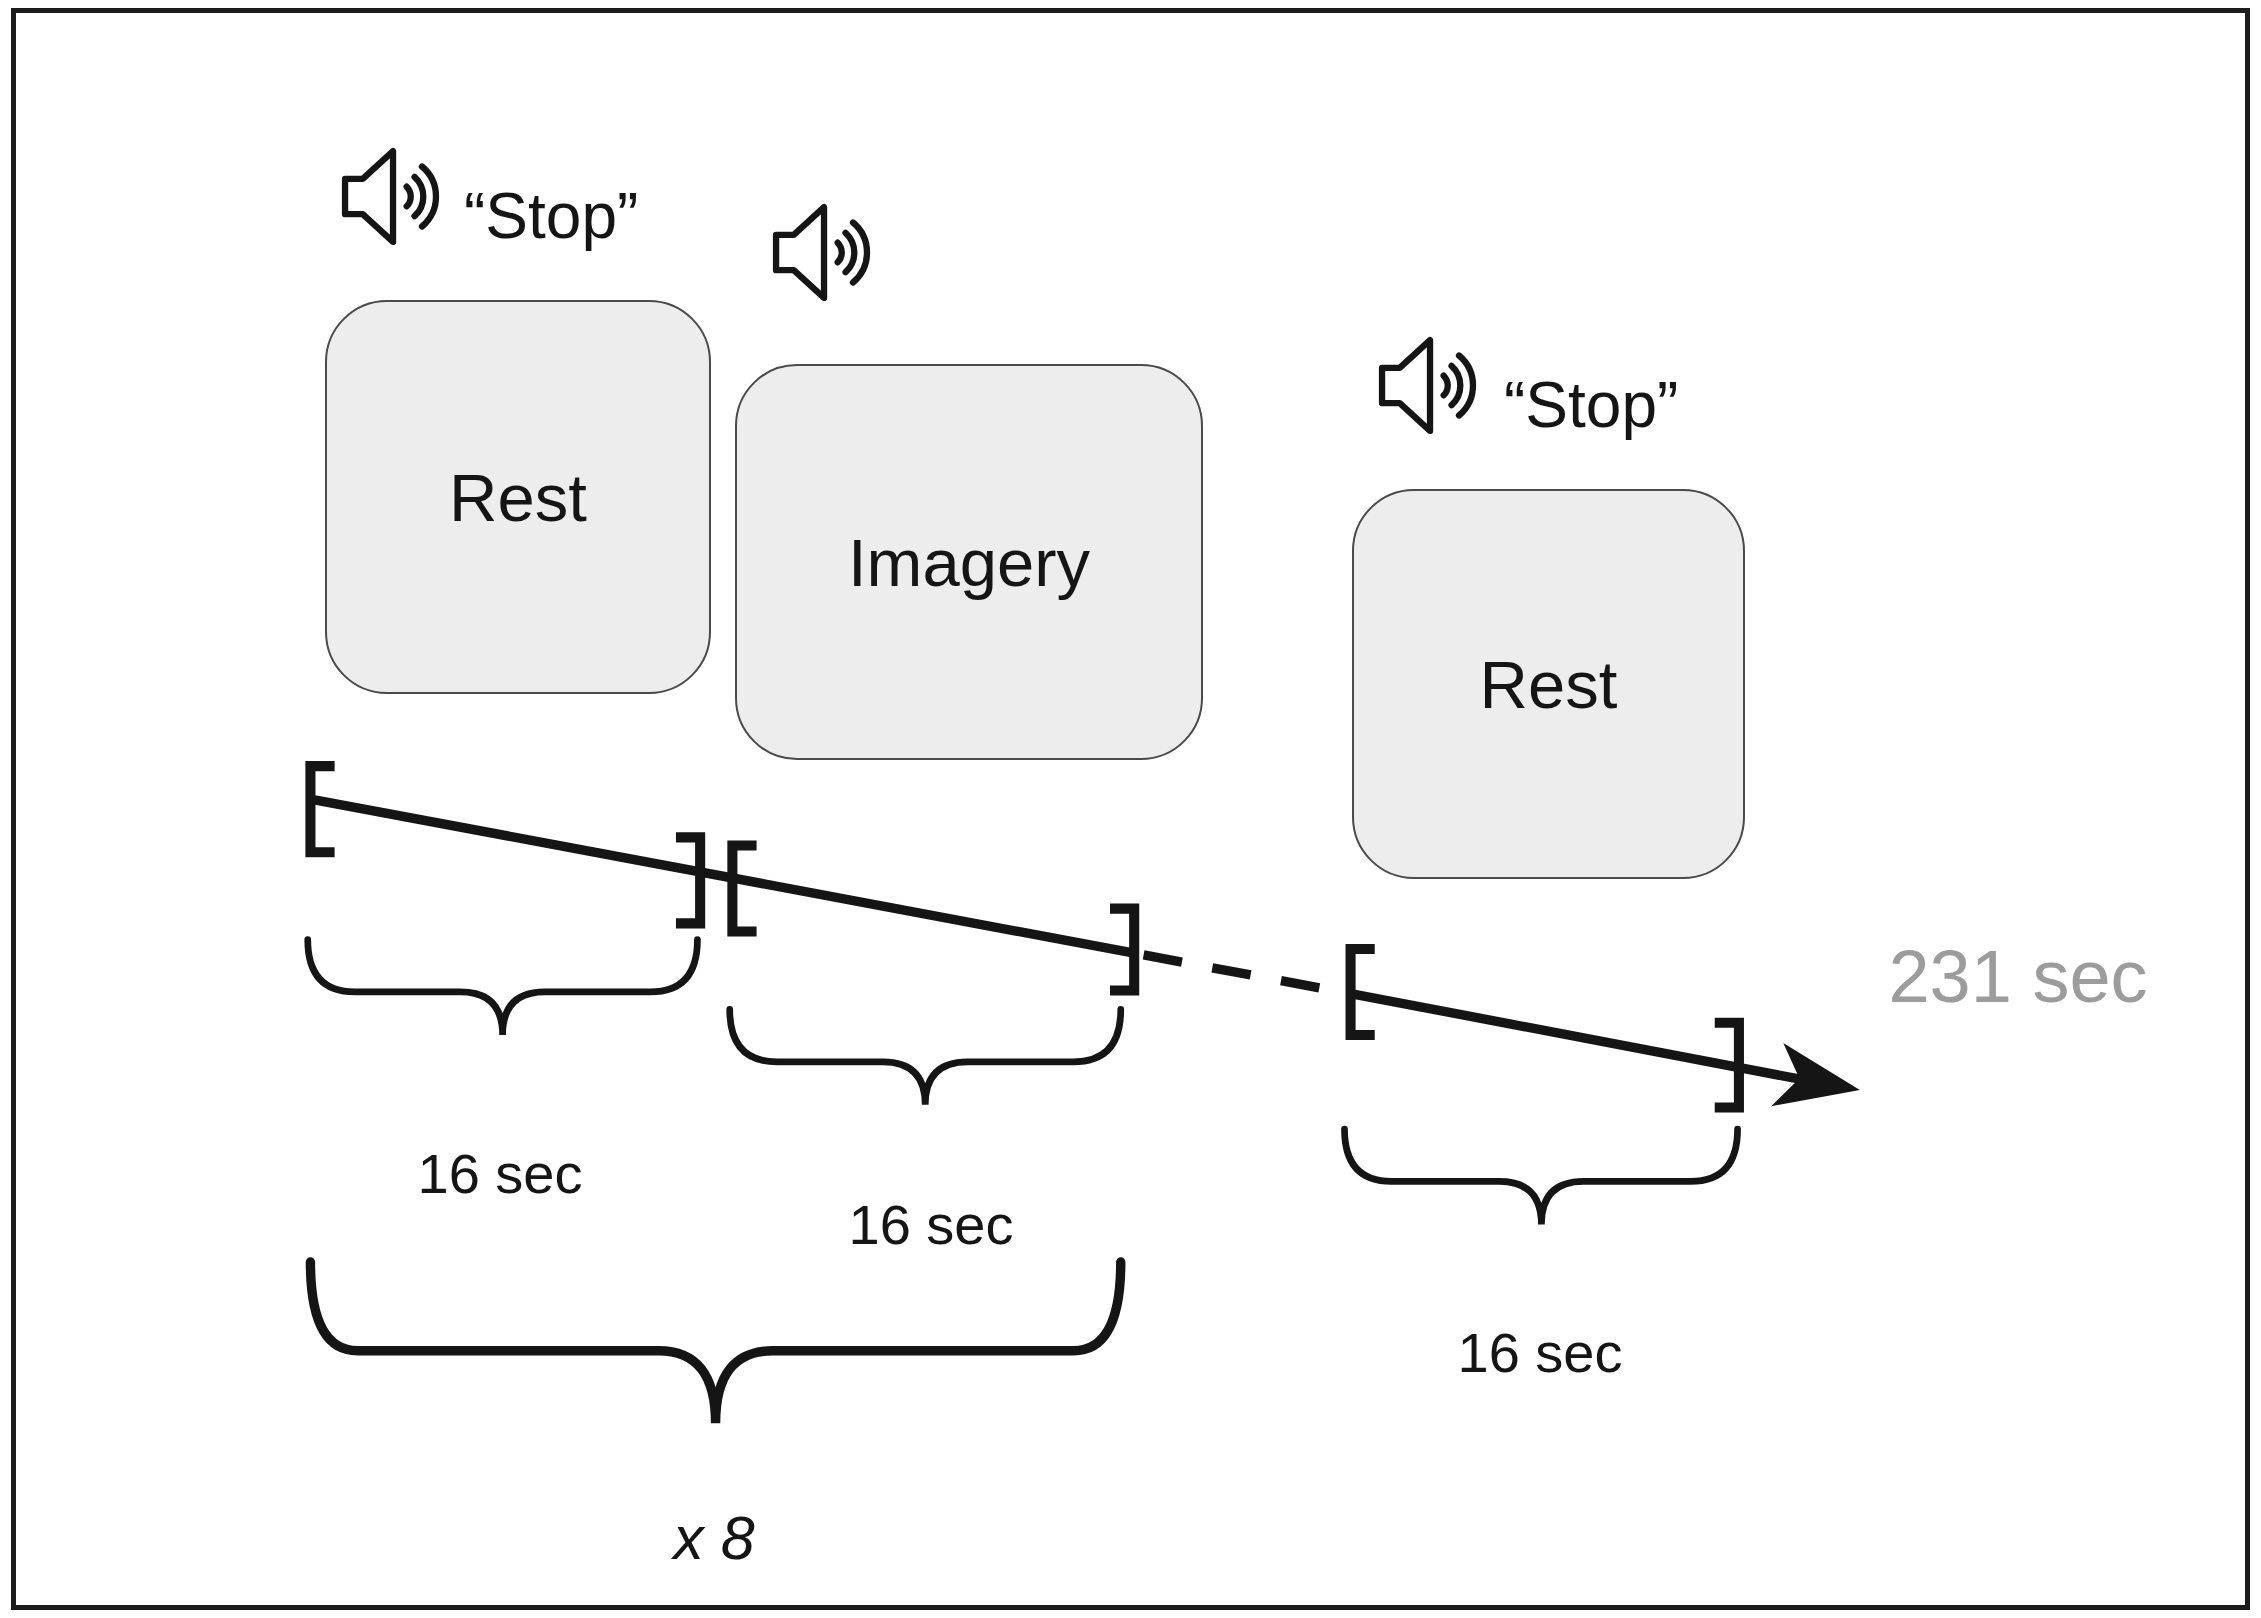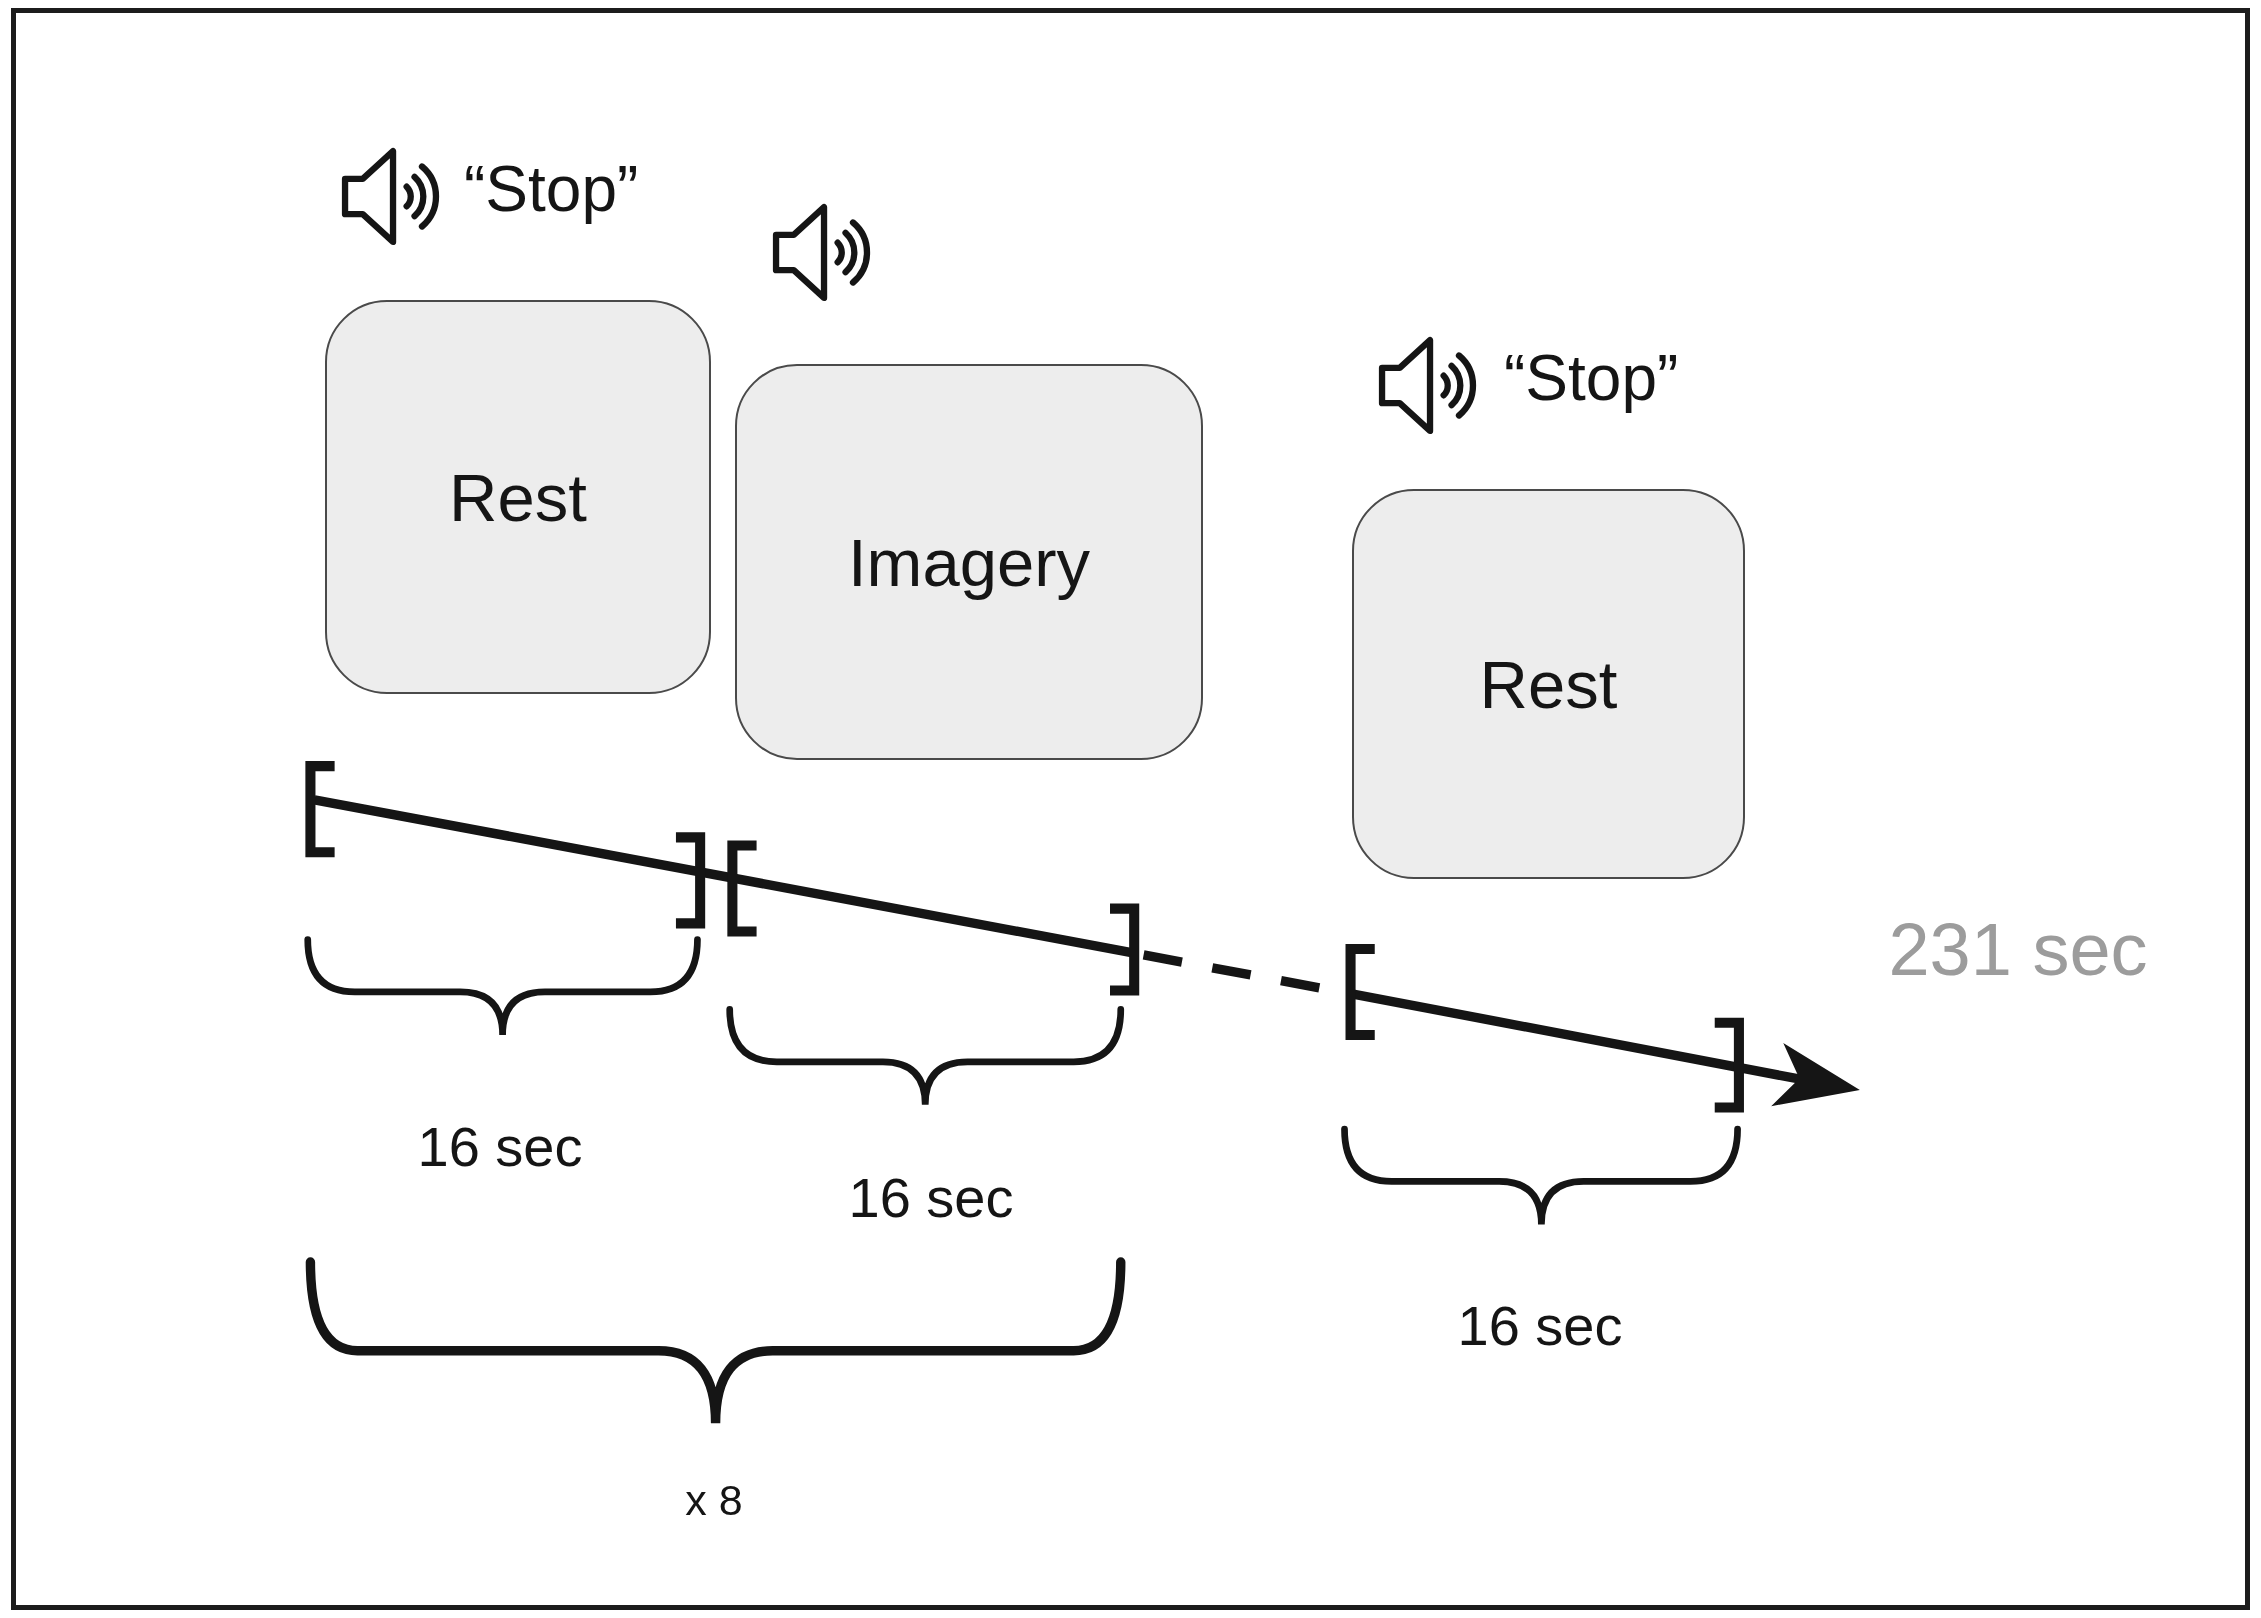--- a/index.html
+++ b/index.html
@@ -7,24 +7,24 @@
     --muted:#9c9c9c; --frame:#1c1c1c;
   }
   html,body{margin:0;padding:0;background:#fff;}
   body{width:2261px;height:1619px;font-family:"Liberation Sans","DejaVu Sans",sans-serif;}
   #canvas{position:relative;width:2261px;height:1619px;background:#fff;overflow:hidden;}
   .frame{position:absolute;left:10.8px;top:8px;width:2239px;height:1602px;
          border:5.4px solid var(--frame);box-sizing:border-box;}
   .box{position:absolute;background:var(--box-fill);border:2.7px solid var(--box-border);
        border-radius:62px;display:flex;align-items:center;justify-content:center;box-sizing:border-box;}
   .boxlabel{font-size:67px;color:var(--ink);}
-  .label{position:absolute;color:var(--ink);white-space:nowrap;}
+  .label{position:absolute;color:var(--ink);white-space:nowrap;margin-top:27px;}
   .cue{font-size:64px;line-height:1.05;}
   .dur{font-size:56px;transform:translateX(-50%);}
-  .repeat{font-size:43px;transform:translateX(-50%);}
+  .repeat{font-size:61px;transform:translateX(-50%);font-style:italic;}
   .total{font-size:74px;color:var(--muted);transform:translateX(-50%);}
   .overlay{position:absolute;left:0;top:0;width:2261px;height:1619px;}
   .ln{stroke:var(--ink);stroke-width:14;fill:none;}
   .dash{stroke-dasharray:58 46;}
   .br{stroke:var(--ink);stroke-width:15;fill:none;}
   .brace{stroke:var(--ink);stroke-width:10;fill:none;stroke-linecap:round;}
   .brace.big{stroke-width:14;}
   .fillshape{fill:var(--ink);stroke:none;}
   .speaker{position:absolute;width:101px;height:101px;}
   .speaker .body{stroke:var(--ink);stroke-width:10;fill:none;stroke-linejoin:round;}

